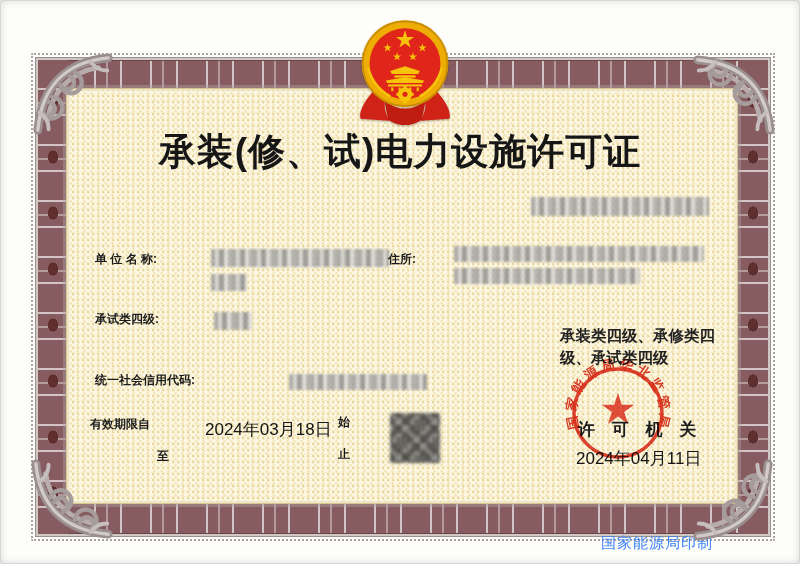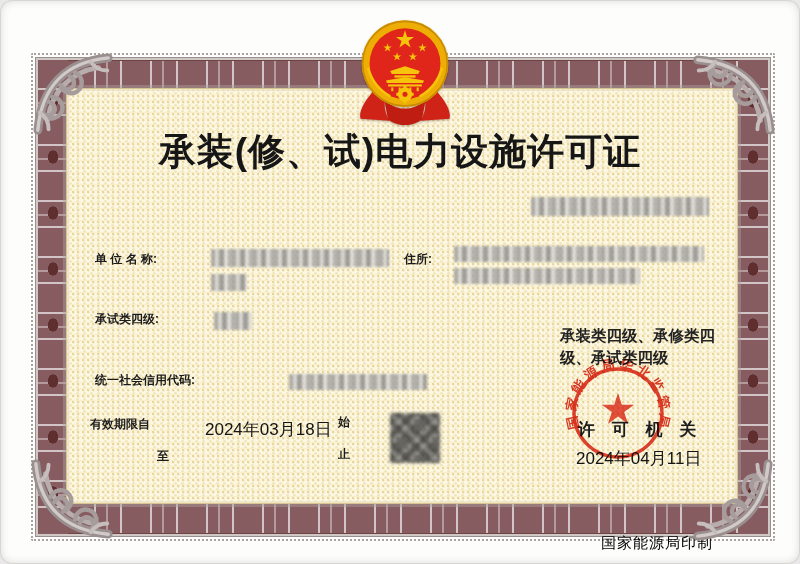--- a/index.html
+++ b/index.html
@@ -1,16 +1,16 @@
 <!DOCTYPE html>
 <html><head>
 <meta charset="utf-8">
 <style>
   html,body{margin:0;padding:0;width:800px;height:564px;overflow:hidden;background:#e9e9e9;}
-  .paper{position:relative;width:800px;height:564px;background:#fdfdfc;border-radius:12px;
+  .paper{position:relative;width:800px;height:564px;background:#fdfdfc;border-radius:4px;
          box-shadow:inset 0 0 0 1px #d8d6d3, inset 0 0 10px rgba(0,0,0,.16);
          font-family:"Liberation Sans","DejaVu Sans",sans-serif;color:#1b1b1b;}
   
   .frame{position:absolute;left:36px;top:58px;width:730px;height:474px;
          background-color:#875c60;
          background-image:
            radial-gradient(ellipse 11px 8.5px at 41px 50%, #5f2e2e 0 58%, rgba(95,46,46,0) 62%),
            linear-gradient(90deg, rgba(224,215,217,.85) 0 2px, rgba(224,215,217,0) 2px 12px,
              rgba(224,215,217,.5) 12px 14px, rgba(224,215,217,0) 14px 26px,
              rgba(224,215,217,.85) 26px 28px, rgba(224,215,217,0) 28px 56px);
@@ -48,21 +48,21 @@
   .val{font-size:15.5px;font-weight:700;color:#222;z-index:4;line-height:22px;margin-top:12px;}
   .date{font-size:17px;font-weight:500;color:#141414;z-index:4;padding-left:20px;}
   .redact{background:repeating-linear-gradient(90deg,#9b9b9b 0 4px,#cfcfcf 4px 8px,#8a8a8a 8px 13px,#d8d8d8 13px 17px,#a5a5a5 17px 21px);
           filter:blur(1.1px);opacity:.8;border-radius:1px;z-index:4;}
   .qr{background:
         repeating-conic-gradient(#6e6e6e 0% 25%, #c2c2c2 0% 50%) 0 0/12px 12px,
         repeating-conic-gradient(#555 0% 25%, #aaa 0% 50%) 3px 3px/18px 18px;
       background-blend-mode:multiply;filter:blur(1.4px) contrast(.85);opacity:.85;z-index:4;}
   .seal-label{font-size:17px;font-weight:800;letter-spacing:6px;color:#1d1d1d;z-index:4;white-space:nowrap;}
   .seal-svg{z-index:5;mix-blend-mode:multiply;}
-  .footer-print{font-size:15px;color:#000000;letter-spacing:1px;z-index:2;}
+  .footer-print{font-size:15px;color:#3b82f6;letter-spacing:1px;z-index:2;}
   .emblem{z-index:6;filter:drop-shadow(0.5px 1px 1px rgba(60,30,20,.35));}
 </style>
 </head>
 <body>
 
 <div class="paper">
 
   <svg width="0" height="0" style="position:absolute" aria-hidden="true">
     <defs>
       <g id="scrollwork" fill="none" stroke-linecap="round">
@@ -133,21 +133,21 @@
   </svg>
 
   <div class="abs title">承装(修、试)电力设施许可证</div>
 
   <div class="abs redact" style="left:531px;top:197px;width:178px;height:19px"></div>
 
   <div class="abs lbl" style="left:95px;top:251px">单 位 名 称:</div>
   <div class="abs redact" style="left:211px;top:249px;width:178px;height:18px"></div>
   <div class="abs redact" style="left:211px;top:274px;width:36px;height:17px"></div>
 
-  <div class="abs lbl" style="left:404px;top:251px">住所:</div>
+  <div class="abs lbl" style="left:388px;top:251px">住所:</div>
   <div class="abs redact" style="left:454px;top:246px;width:250px;height:16px"></div>
   <div class="abs redact" style="left:454px;top:268px;width:186px;height:16px"></div>
 
   <div class="abs lbl" style="left:95px;top:311px">承试类四级:</div>
   <div class="abs redact" style="left:214px;top:312px;width:38px;height:18px"></div>
 
   <div class="abs val" style="left:560px;top:313px;width:172px">承装类四级、承修类四级、承试类四级</div>
 
   <div class="abs lbl" style="left:95px;top:372px">统一社会信用代码:</div>
   <div class="abs redact" style="left:289px;top:374px;width:138px;height:16px"></div>

